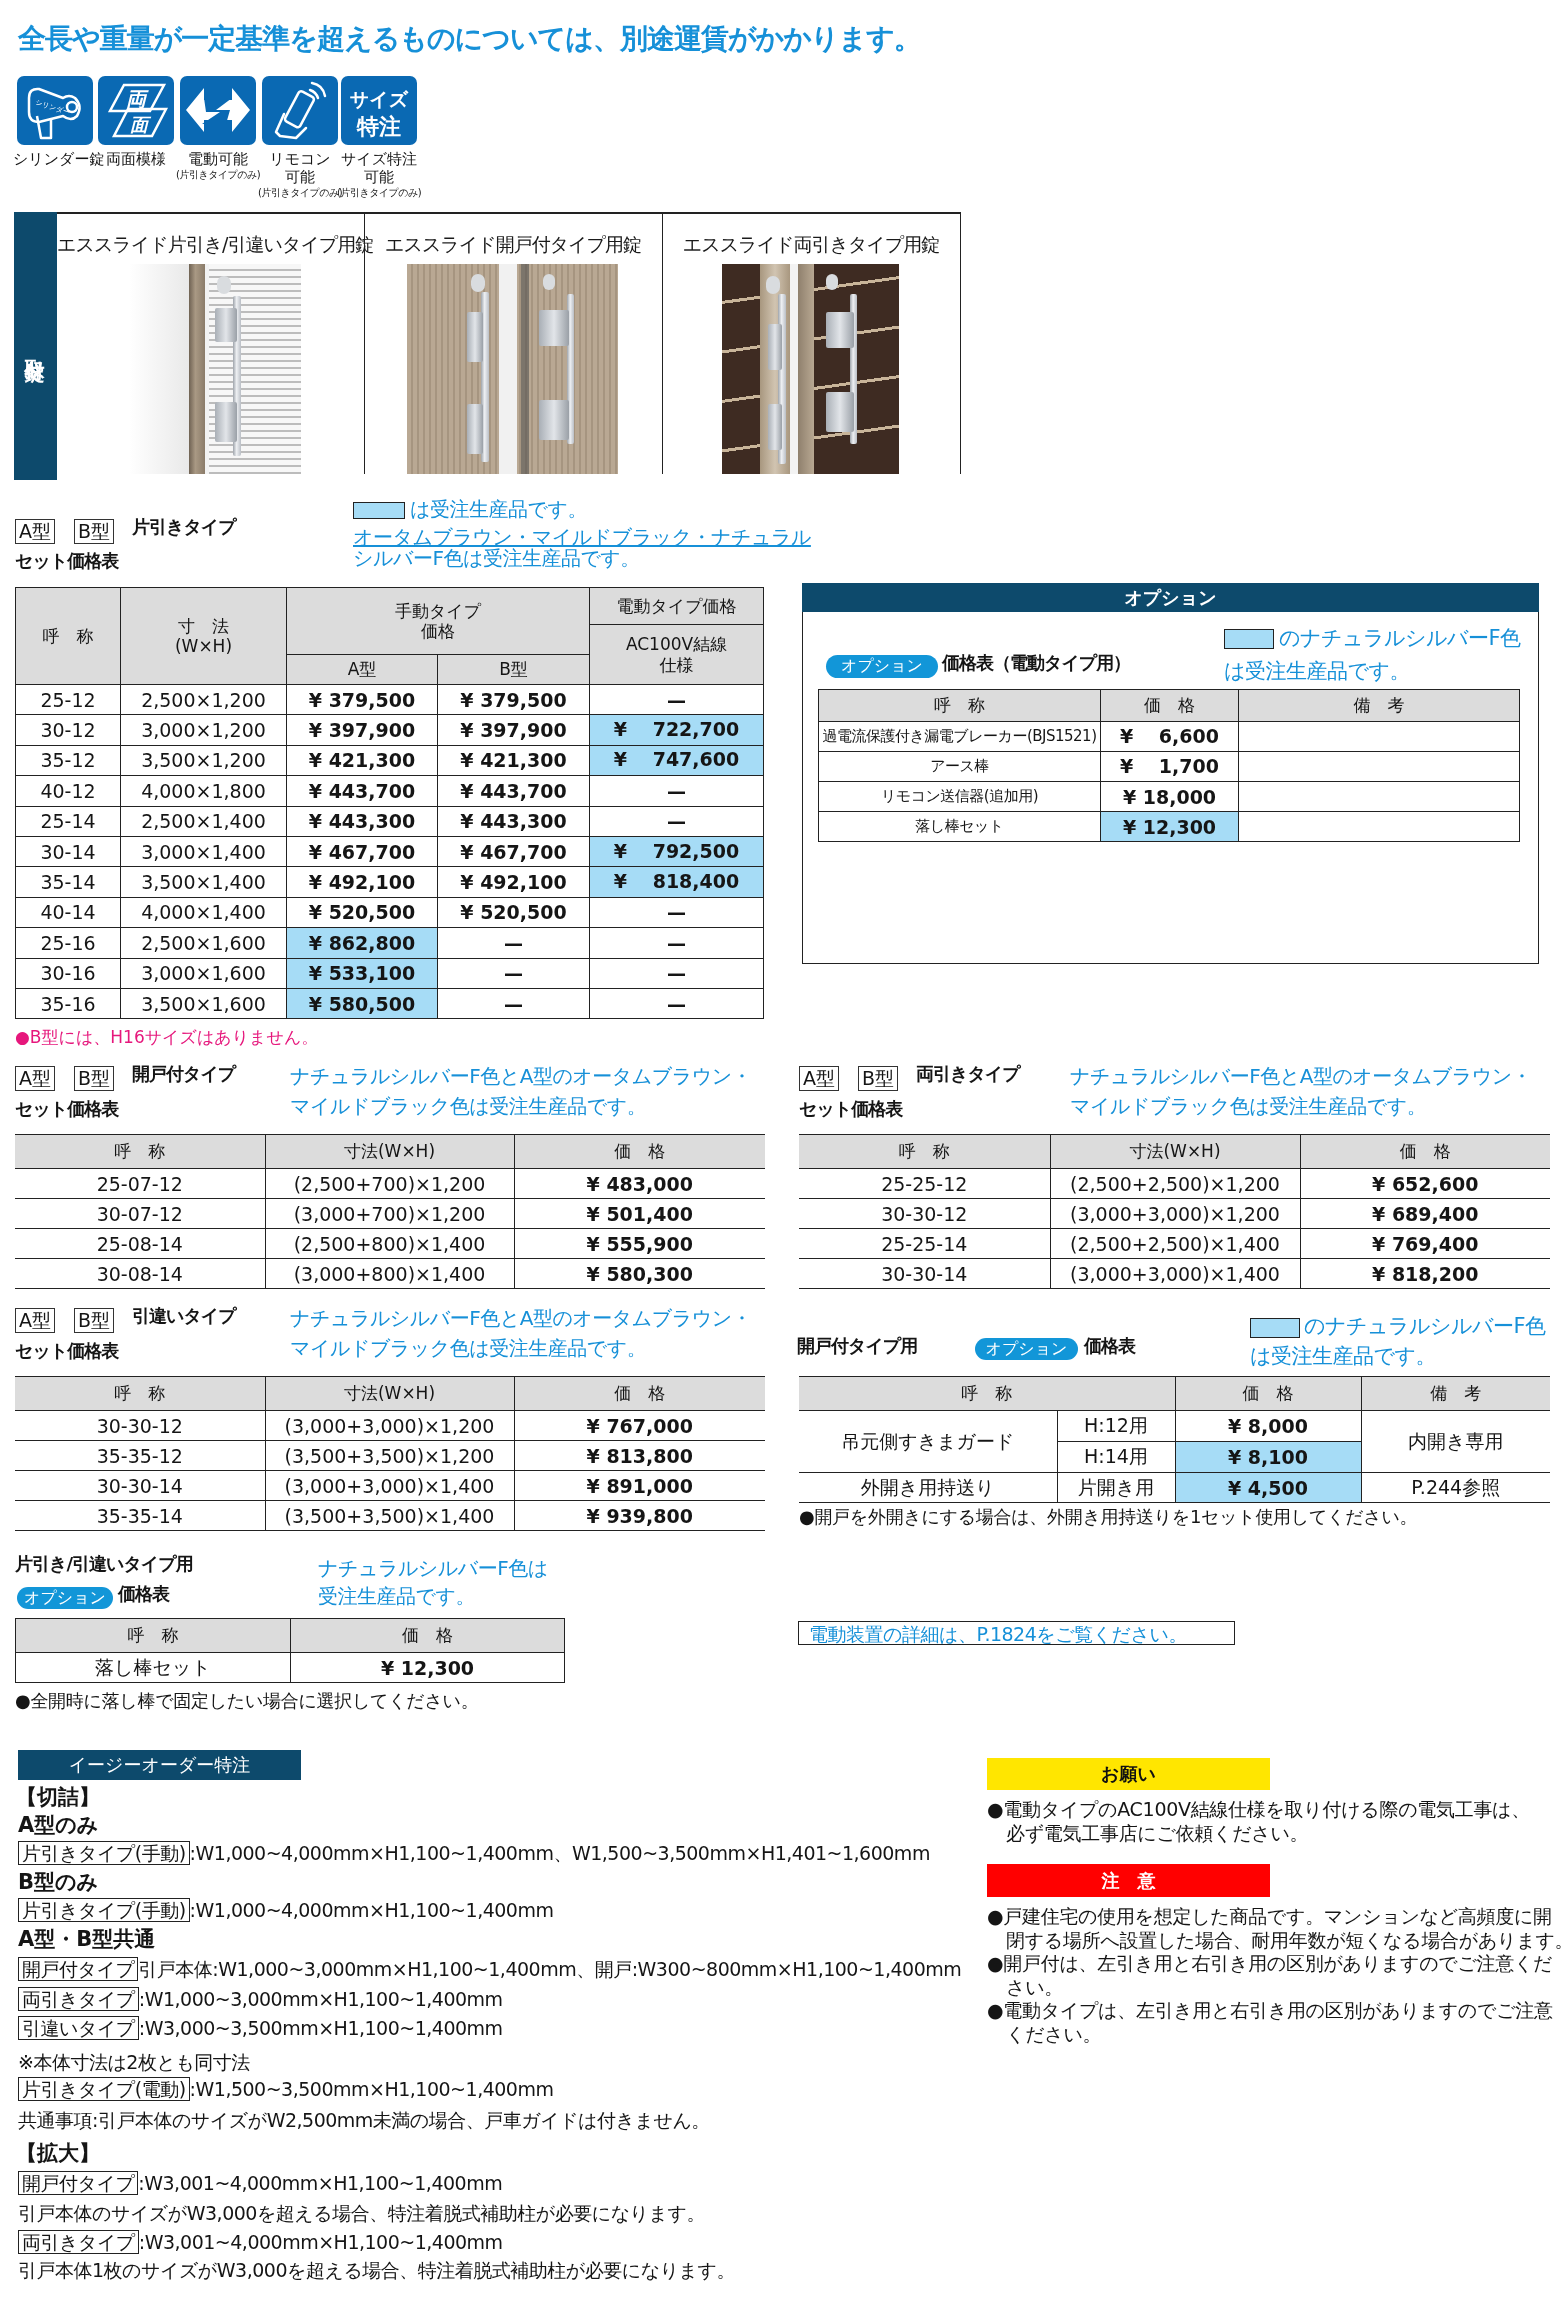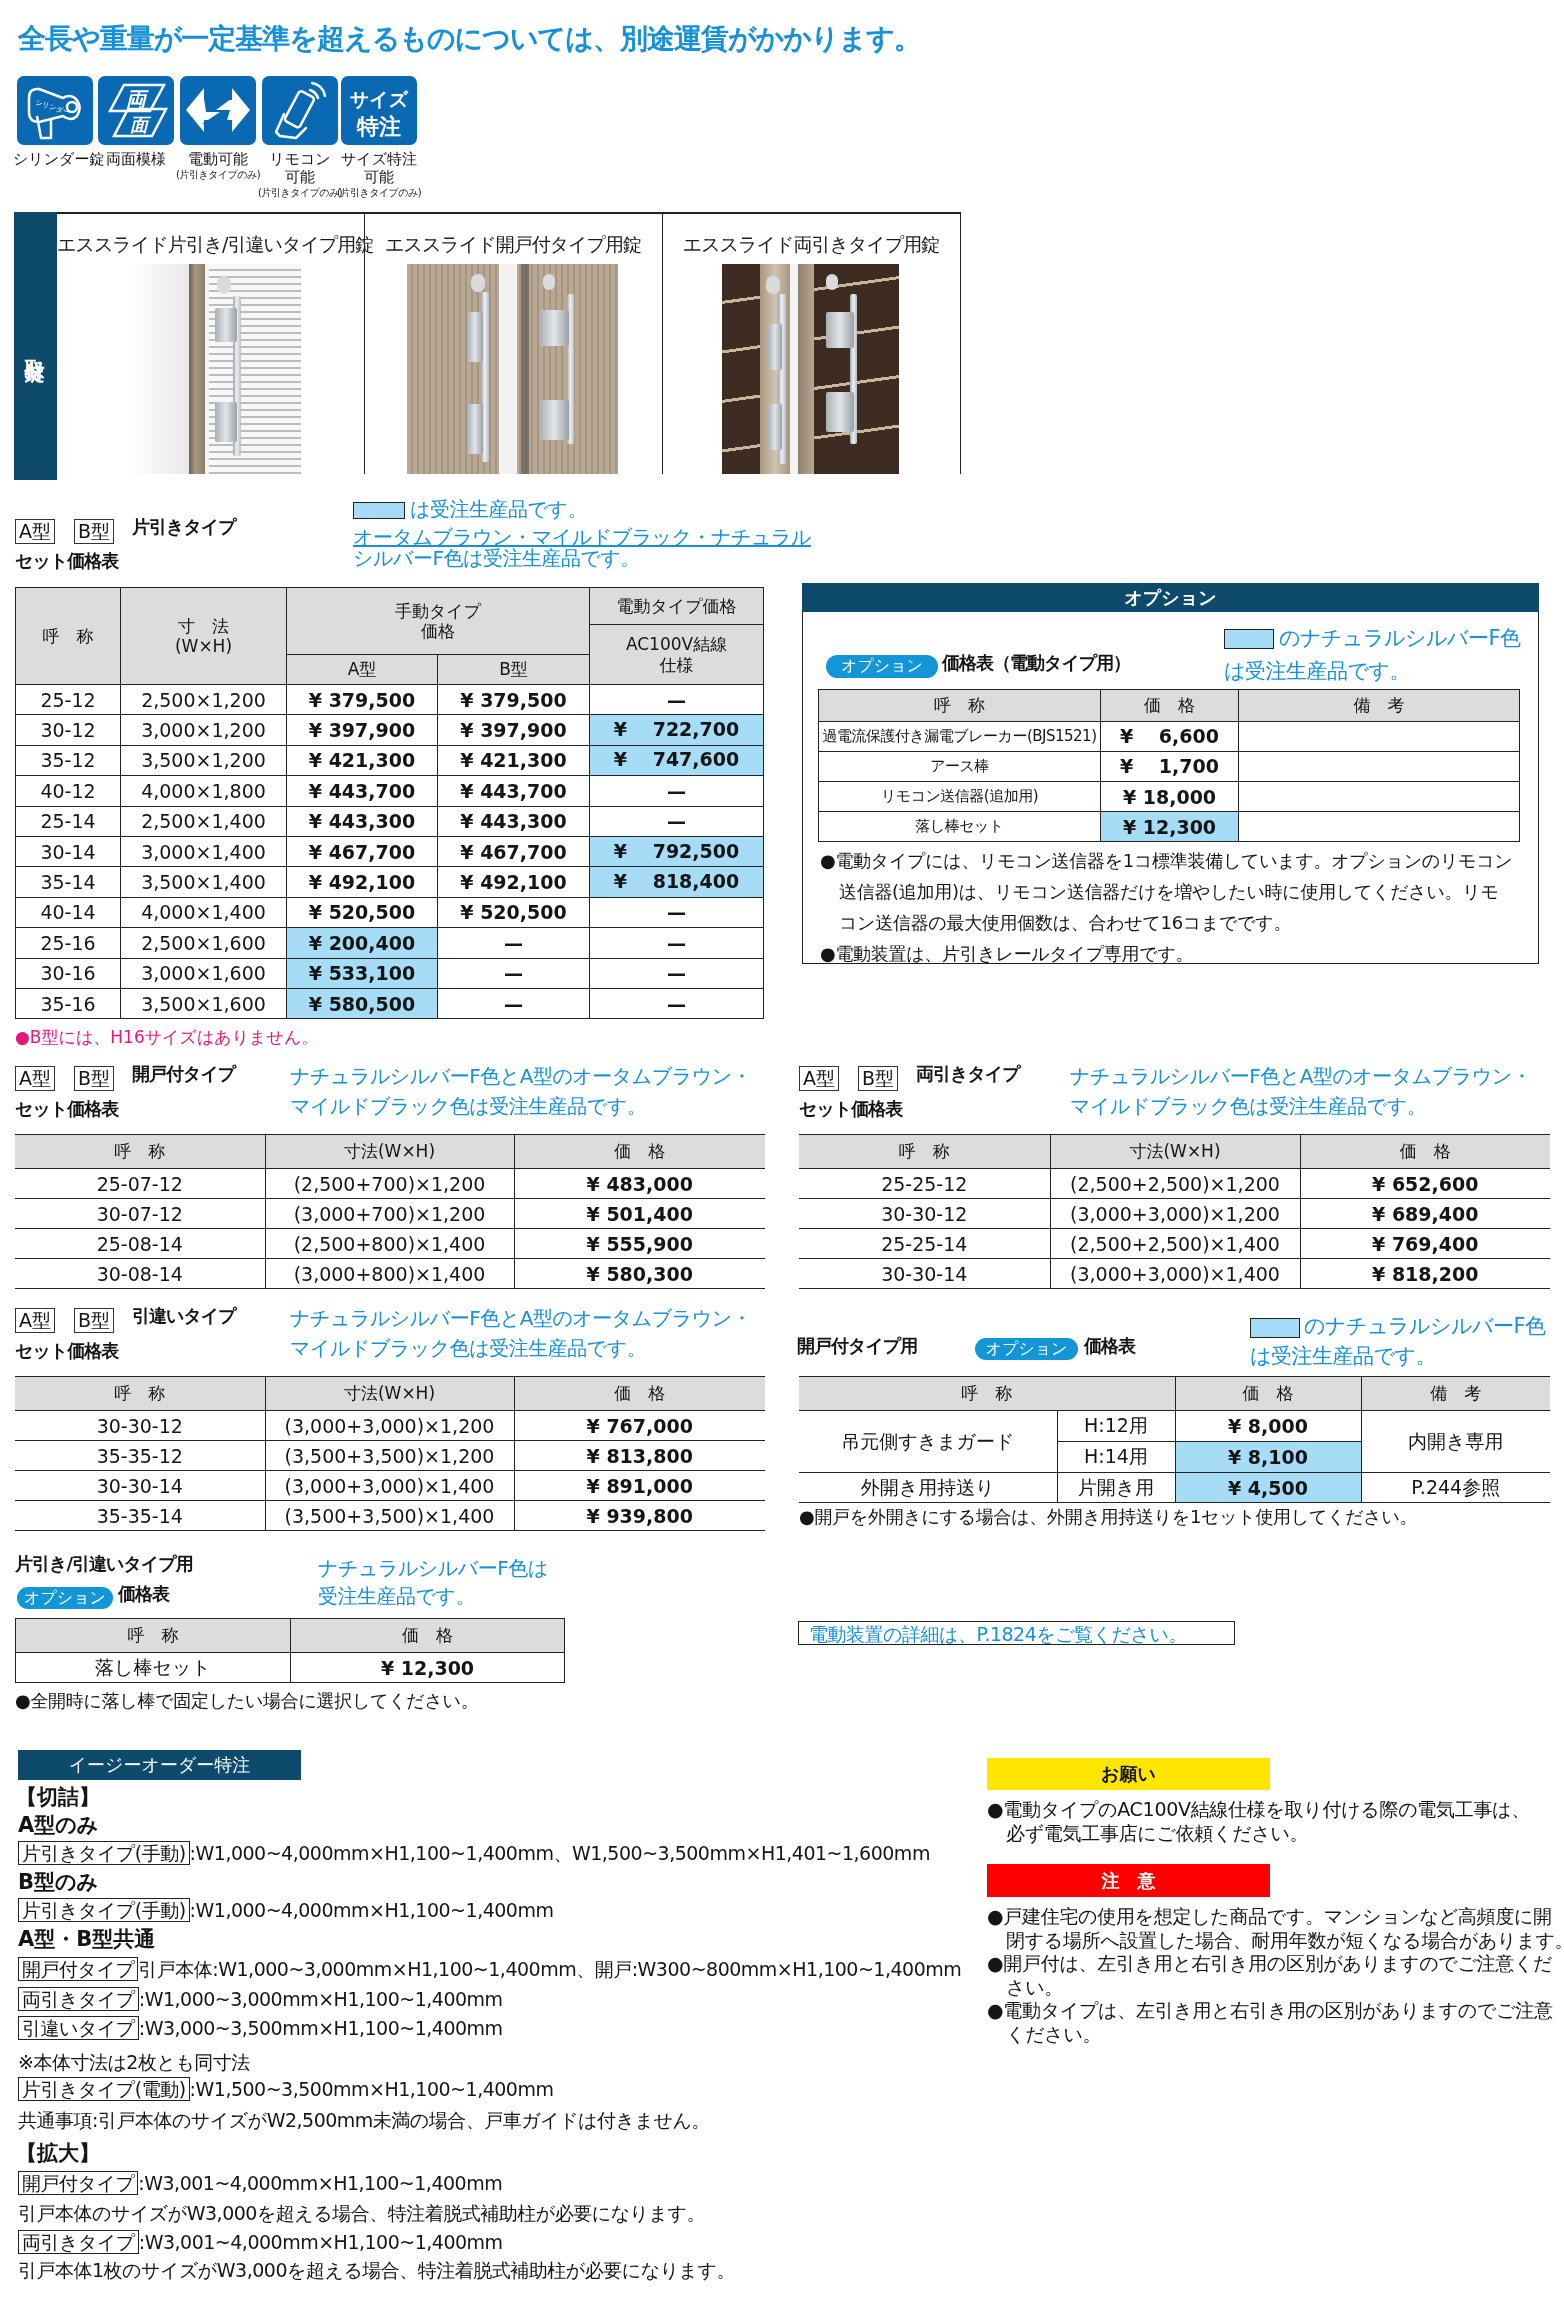--- a/index.html
+++ b/index.html
@@ -258,21 +258,21 @@
     <tr style="height:30.4px">
         <td>40-14</td>
         <td>4,000×1,400</td>
         <td class="p">¥ 520,500</td>
         <td class="p">¥ 520,500</td>
         <td class="p">—</td>
       </tr>
     <tr style="height:30.4px">
         <td>25-16</td>
         <td>2,500×1,600</td>
-        <td class="p hl">¥ 200,400</td>
+        <td class="p hl">¥ 862,800</td>
         <td class="p">—</td>
         <td class="p">—</td>
       </tr>
     <tr style="height:30.4px">
         <td>30-16</td>
         <td>3,000×1,600</td>
         <td class="p hl">¥ 533,100</td>
         <td class="p">—</td>
         <td class="p">—</td>
       </tr>
@@ -325,26 +325,20 @@
           <td></td>
         </tr>
       <tr style="height:30px">
           <td class="sm">落し棒セット</td>
           <td class="p hl">¥ 12,300</td>
           <td></td>
         </tr>
     </tbody>
   </table>
 
-  <div class="a" style="left:17px;top:262px;">
-    <div class="pnote">●電動タイプには、リモコン送信器を1コ標準装備しています。オプションのリモコン</div>
-    <div class="pnote cont">送信器(追加用)は、リモコン送信器だけを増やしたい時に使用してください。リモ</div>
-    <div class="pnote cont">コン送信器の最大使用個数は、合わせて16コまでです。</div>
-    <div class="pnote">●電動装置は、片引きレールタイプ専用です。</div>
-  </div>
 </div>
 
 <div class="a badge" style="left:15px;top:1066px;">A型</div>
 <div class="a badge" style="left:74px;top:1066px;">B型</div>
 <div class="a ttl" style="left:132px;top:1062px;">開戸付タイプ</div>
 <div class="a ttl" style="left:15px;top:1097px;">セット価格表</div>
 <div class="a note-b" style="left:290px;top:1062px;">ナチュラルシルバーF色とA型のオータムブラウン・</div>
 <div class="a note-b" style="left:290px;top:1092px;">マイルドブラック色は受注生産品です。</div>
 <table class="t" style="left:15px;top:1134px;width:750px;">
   <colgroup>

